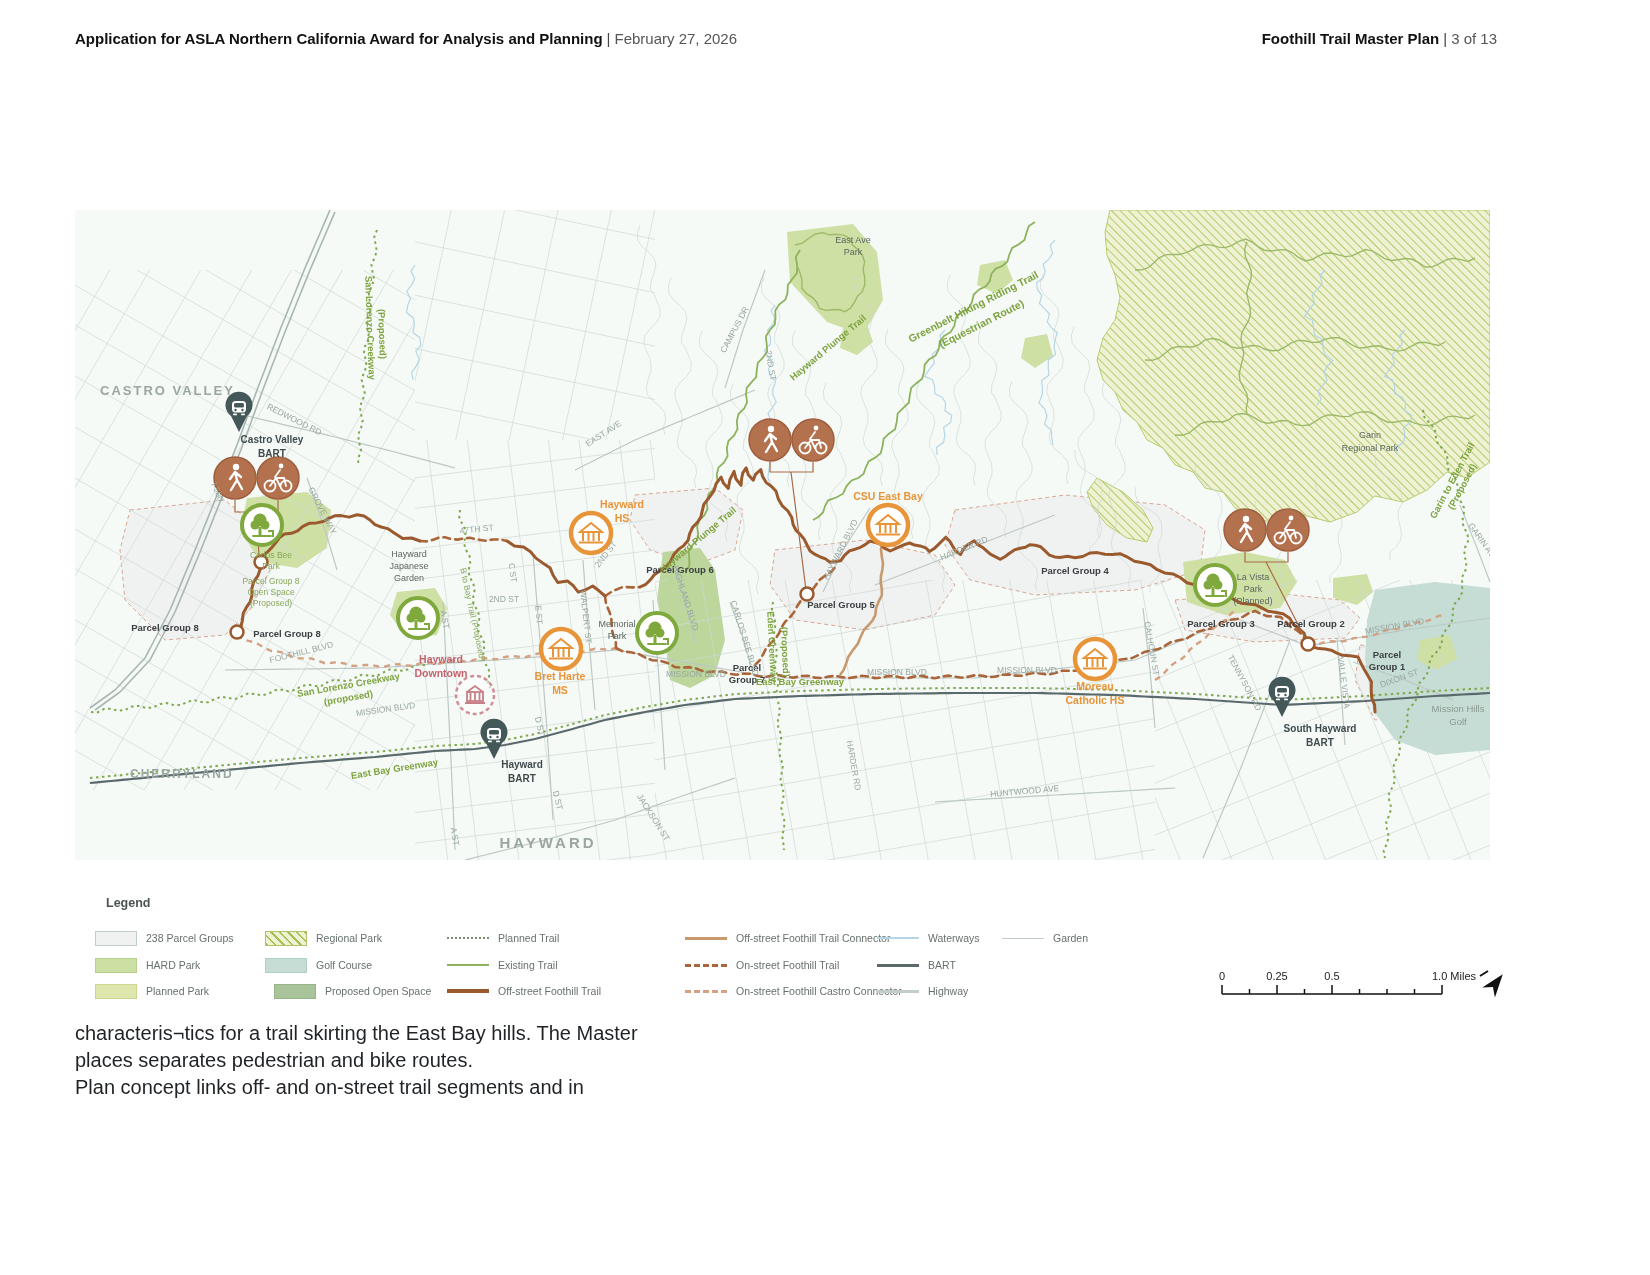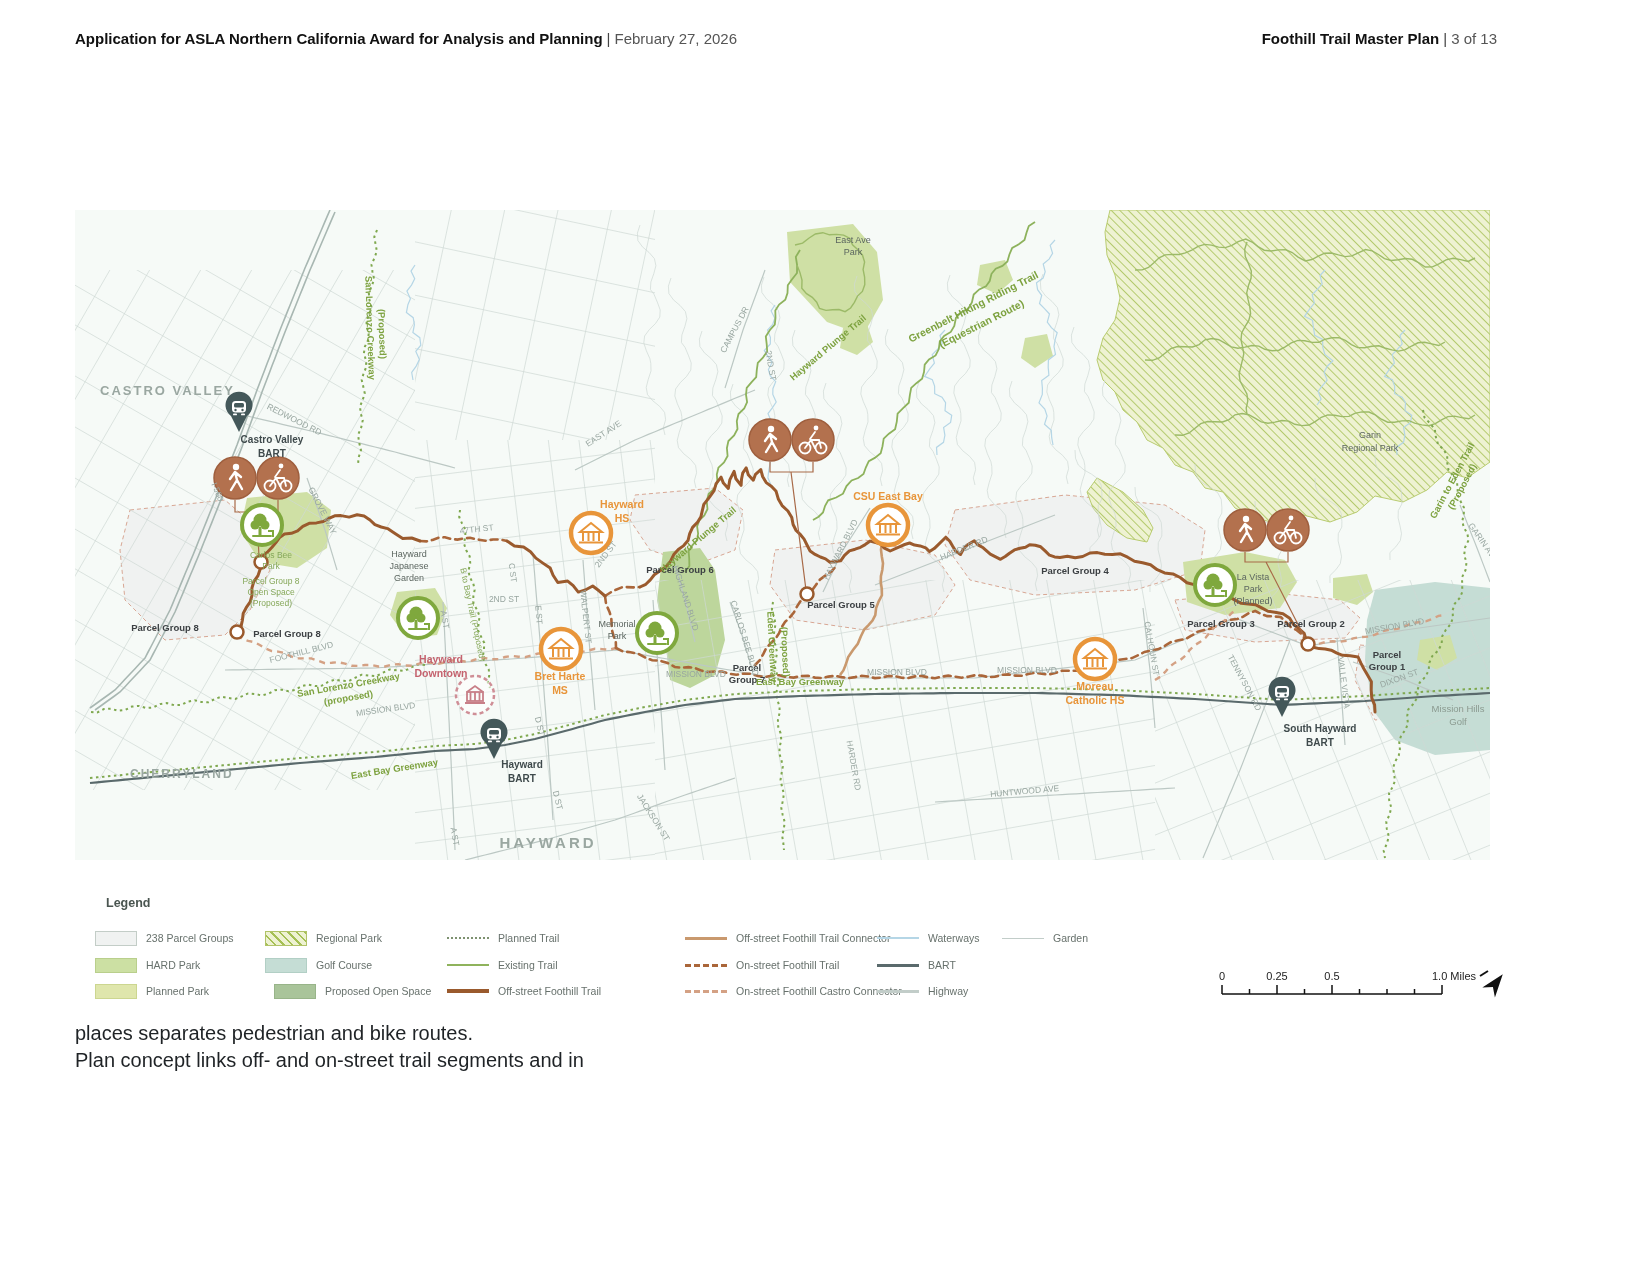--- a/index.html
+++ b/index.html
@@ -679,15 +679,16 @@
         <text x="214" y="18" text-anchor="start" class="sb-txt">1.0 Miles</text>
       </g>
     <g>
       <path d="M278,10 L286,33 L278,26 L270,33 Z" fill="#111" transform="rotate(38 278 21)"></path>
       <path d="M262,14 l8,-5" stroke="#111" stroke-width="2"></path>
     </g>
   </svg>
 </div>
 
 <div id="caption">
+    <div>characteris¬tics for a trail skirting the East Bay hills. The Master</div>
     <div>places separates pedestrian and bike routes.</div>
     <div>Plan concept links off- and on-street trail segments and in</div>
   </div>
 
 </body></html>

